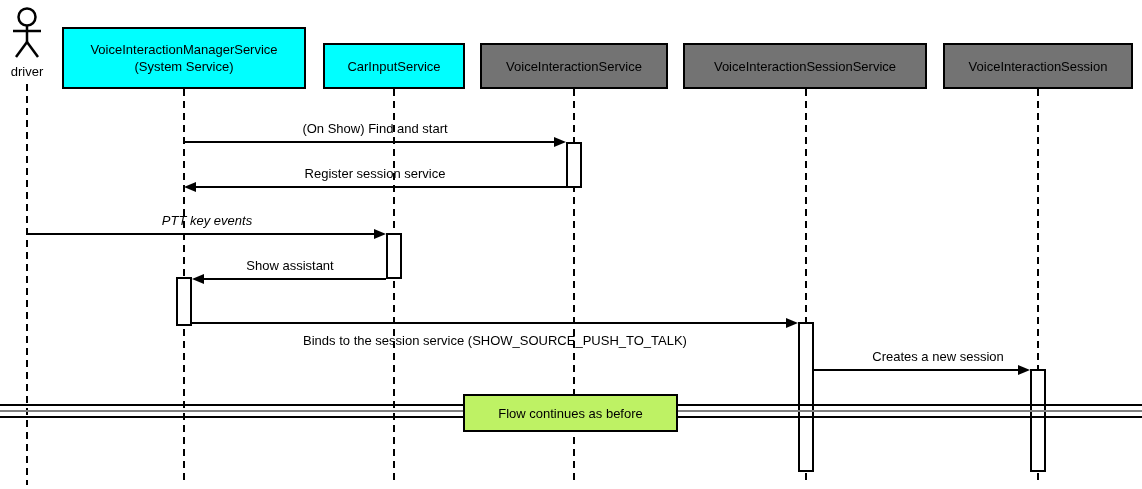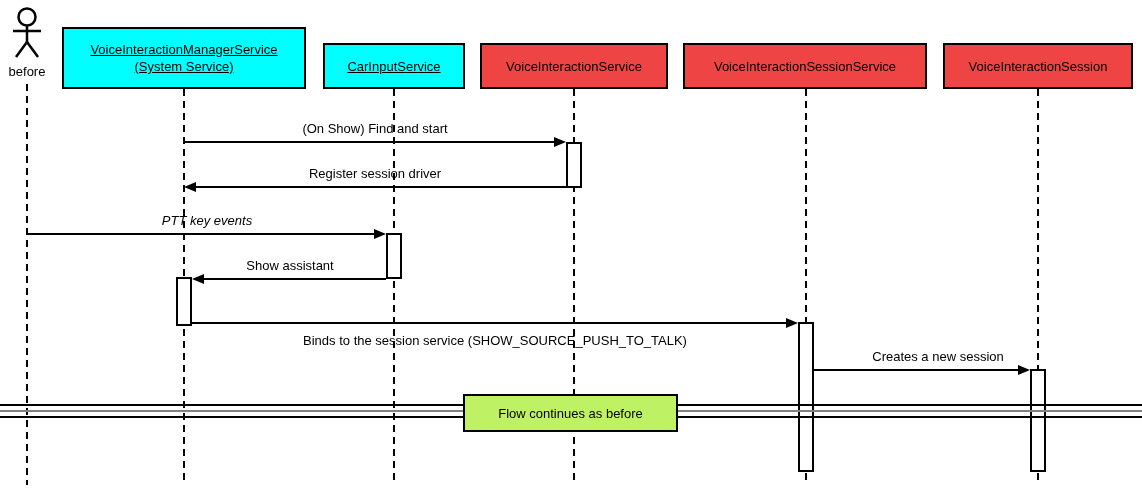--- a/index.html
+++ b/index.html
@@ -18,22 +18,22 @@
     border: 2px solid #000;
     display: flex;
     flex-direction: column;
     align-items: center;
     justify-content: center;
     text-align: center;
     font-size: 13px;
     line-height: 17px;
     z-index: 2;
   }
-  .fill-cyan  { background: #00ffff; text-decoration: underline; }
-  .fill-green { background: #ef4444; }
+  .fill-cyan  { background: #00ffff; }
+  .fill-green { background: #737373; }
   .lifeline {
     position: absolute;
     width: 2px;
     background: repeating-linear-gradient(to bottom, #000 0 7px, transparent 7px 12px);
     z-index: 1;
   }
   .actbar {
     position: absolute;
     width: 16px;
     box-sizing: border-box;
@@ -108,21 +108,21 @@
 
   <div style="position:absolute; left:7px; top:4px; z-index:2;">
     <svg width="40" height="58" viewBox="0 0 40 58">
       <circle cx="20" cy="13" r="8.5" fill="#ffffff" stroke="#000" stroke-width="2.5"></circle>
       <line x1="20" y1="21.5" x2="20" y2="38" stroke="#000" stroke-width="2.5"></line>
       <line x1="6" y1="27" x2="34" y2="27" stroke="#000" stroke-width="2.5"></line>
       <line x1="20" y1="38" x2="9" y2="53" stroke="#000" stroke-width="2.5"></line>
       <line x1="20" y1="38" x2="31" y2="53" stroke="#000" stroke-width="2.5"></line>
     </svg>
   </div>
-  <div class="actor-label" style="left:27px; top:64px;">before</div>
+  <div class="actor-label" style="left:27px; top:64px;">driver</div>
 
   <div class="lifeline" style="left:26px;  top:84px; height:401px;"></div>
   <div class="lifeline" style="left:183px; top:89px; height:396px;"></div>
   <div class="lifeline" style="left:393px; top:89px; height:396px;"></div>
   <div class="lifeline" style="left:573px; top:89px; height:396px;"></div>
   <div class="lifeline" style="left:805px; top:89px; height:396px;"></div>
   <div class="lifeline" style="left:1037px; top:89px; height:396px;"></div>
 
   <div class="pbox fill-cyan" style="left:62px; top:27px; width:244px; height:62px;">
     <span>VoiceInteractionManagerService</span>
@@ -144,21 +144,21 @@
   <div class="actbar" style="left:566px; top:142px; height:46px;"></div>
   <div class="actbar" style="left:386px; top:233px; height:46px;"></div>
   <div class="actbar" style="left:176px; top:277px; height:49px;"></div>
   <div class="actbar" style="left:798px; top:322px; height:150px;"></div>
   <div class="actbar" style="left:1030px; top:369px; height:103px;"></div>
 
   <div class="msg-label" style="left:375px; top:121px;">(On Show) Find and start</div>
   <div class="msg-line" style="left:184px; top:141px; width:376px;"></div>
   <div class="head-right" style="left:554px; top:137px;"></div>
 
-  <div class="msg-label" style="left:375px; top:166px;">Register session driver</div>
+  <div class="msg-label" style="left:375px; top:166px;">Register session service</div>
   <div class="msg-line" style="left:190px; top:186px; width:376px;"></div>
   <div class="head-left" style="left:184px; top:182px;"></div>
 
   <div class="msg-label" style="left:207px; top:213px;font-style:italic;">PTT key events</div>
   <div class="msg-line" style="left:27px; top:233px; width:353px;"></div>
   <div class="head-right" style="left:374px; top:229px;"></div>
 
   <div class="msg-label" style="left:290px; top:258px;">Show assistant</div>
   <div class="msg-line" style="left:198px; top:278px; width:188px;"></div>
   <div class="head-left" style="left:192px; top:274px;"></div>

